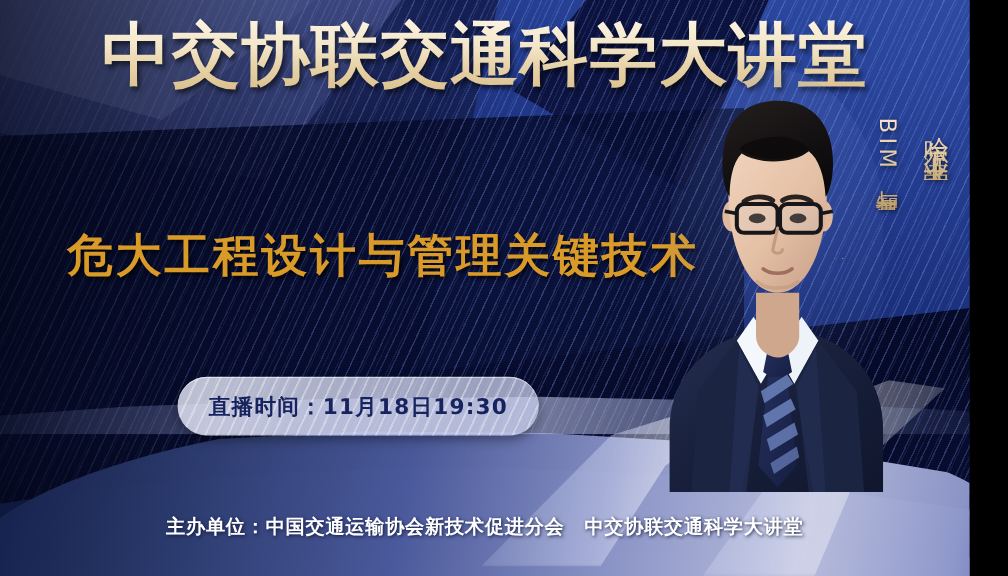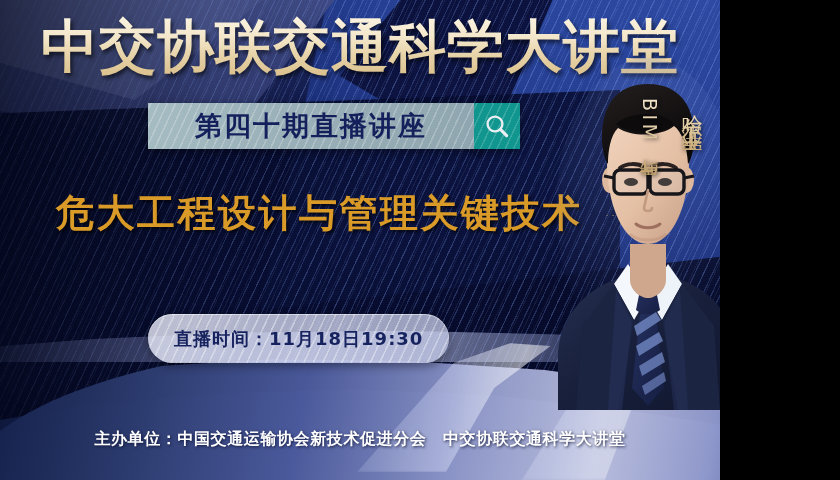--- a/index.html
+++ b/index.html
@@ -2,21 +2,21 @@
 <html><head>
 <meta charset="utf-8">
 <style>
   html, body {
     margin: 0;
     padding: 0;
     background: #000;
   }
   #poster {
     position: relative;
-    width: 720px;
+    width: 808px;
     height: 480px;
     overflow: hidden;
     font-family: "Liberation Sans", "DejaVu Sans", sans-serif;
     background: #0a1038;
     user-select: none;
   }
 
   
   .bg-base {
     position: absolute;
@@ -491,31 +491,20 @@
     <div class="rb rb2"></div>
     <div class="rb rb1"></div>
     <div class="rb rb-top-edge"></div>
     <div class="rb rb-sheen"></div>
     <div class="rb rb-sheen2"></div>
   </div>
 
   <div class="main-title-shadow">中交协联交通科学大讲堂</div>
   <div class="main-title">中交协联交通科学大讲堂</div>
 
-  <div class="subtitle-bar">
-    <div class="subtitle-fill">
-      <span class="subtitle-text">第四十期直播讲座</span>
-    </div>
-    <div class="search-box">
-      <svg width="26" height="26" viewBox="0 0 26 26">
-        <circle cx="11" cy="11" r="7.4" fill="none" stroke="#e9eef2" stroke-width="2.4"></circle>
-        <line x1="16.4" y1="16.4" x2="22.6" y2="22.6" stroke="#e9eef2" stroke-width="3.2" stroke-linecap="round"></line>
-      </svg>
-    </div>
-  </div>
 
   <div class="topic">危大工程设计与管理关键技术</div>
 
   <div class="time-pill">
     <span class="time-text">直播时间：11月18日19:30</span>
   </div>
 
   <div class="vcol v-org-main">哈尔滨工业大学土木工程学院</div>
 
   <div class="vcol v-org-sub">

